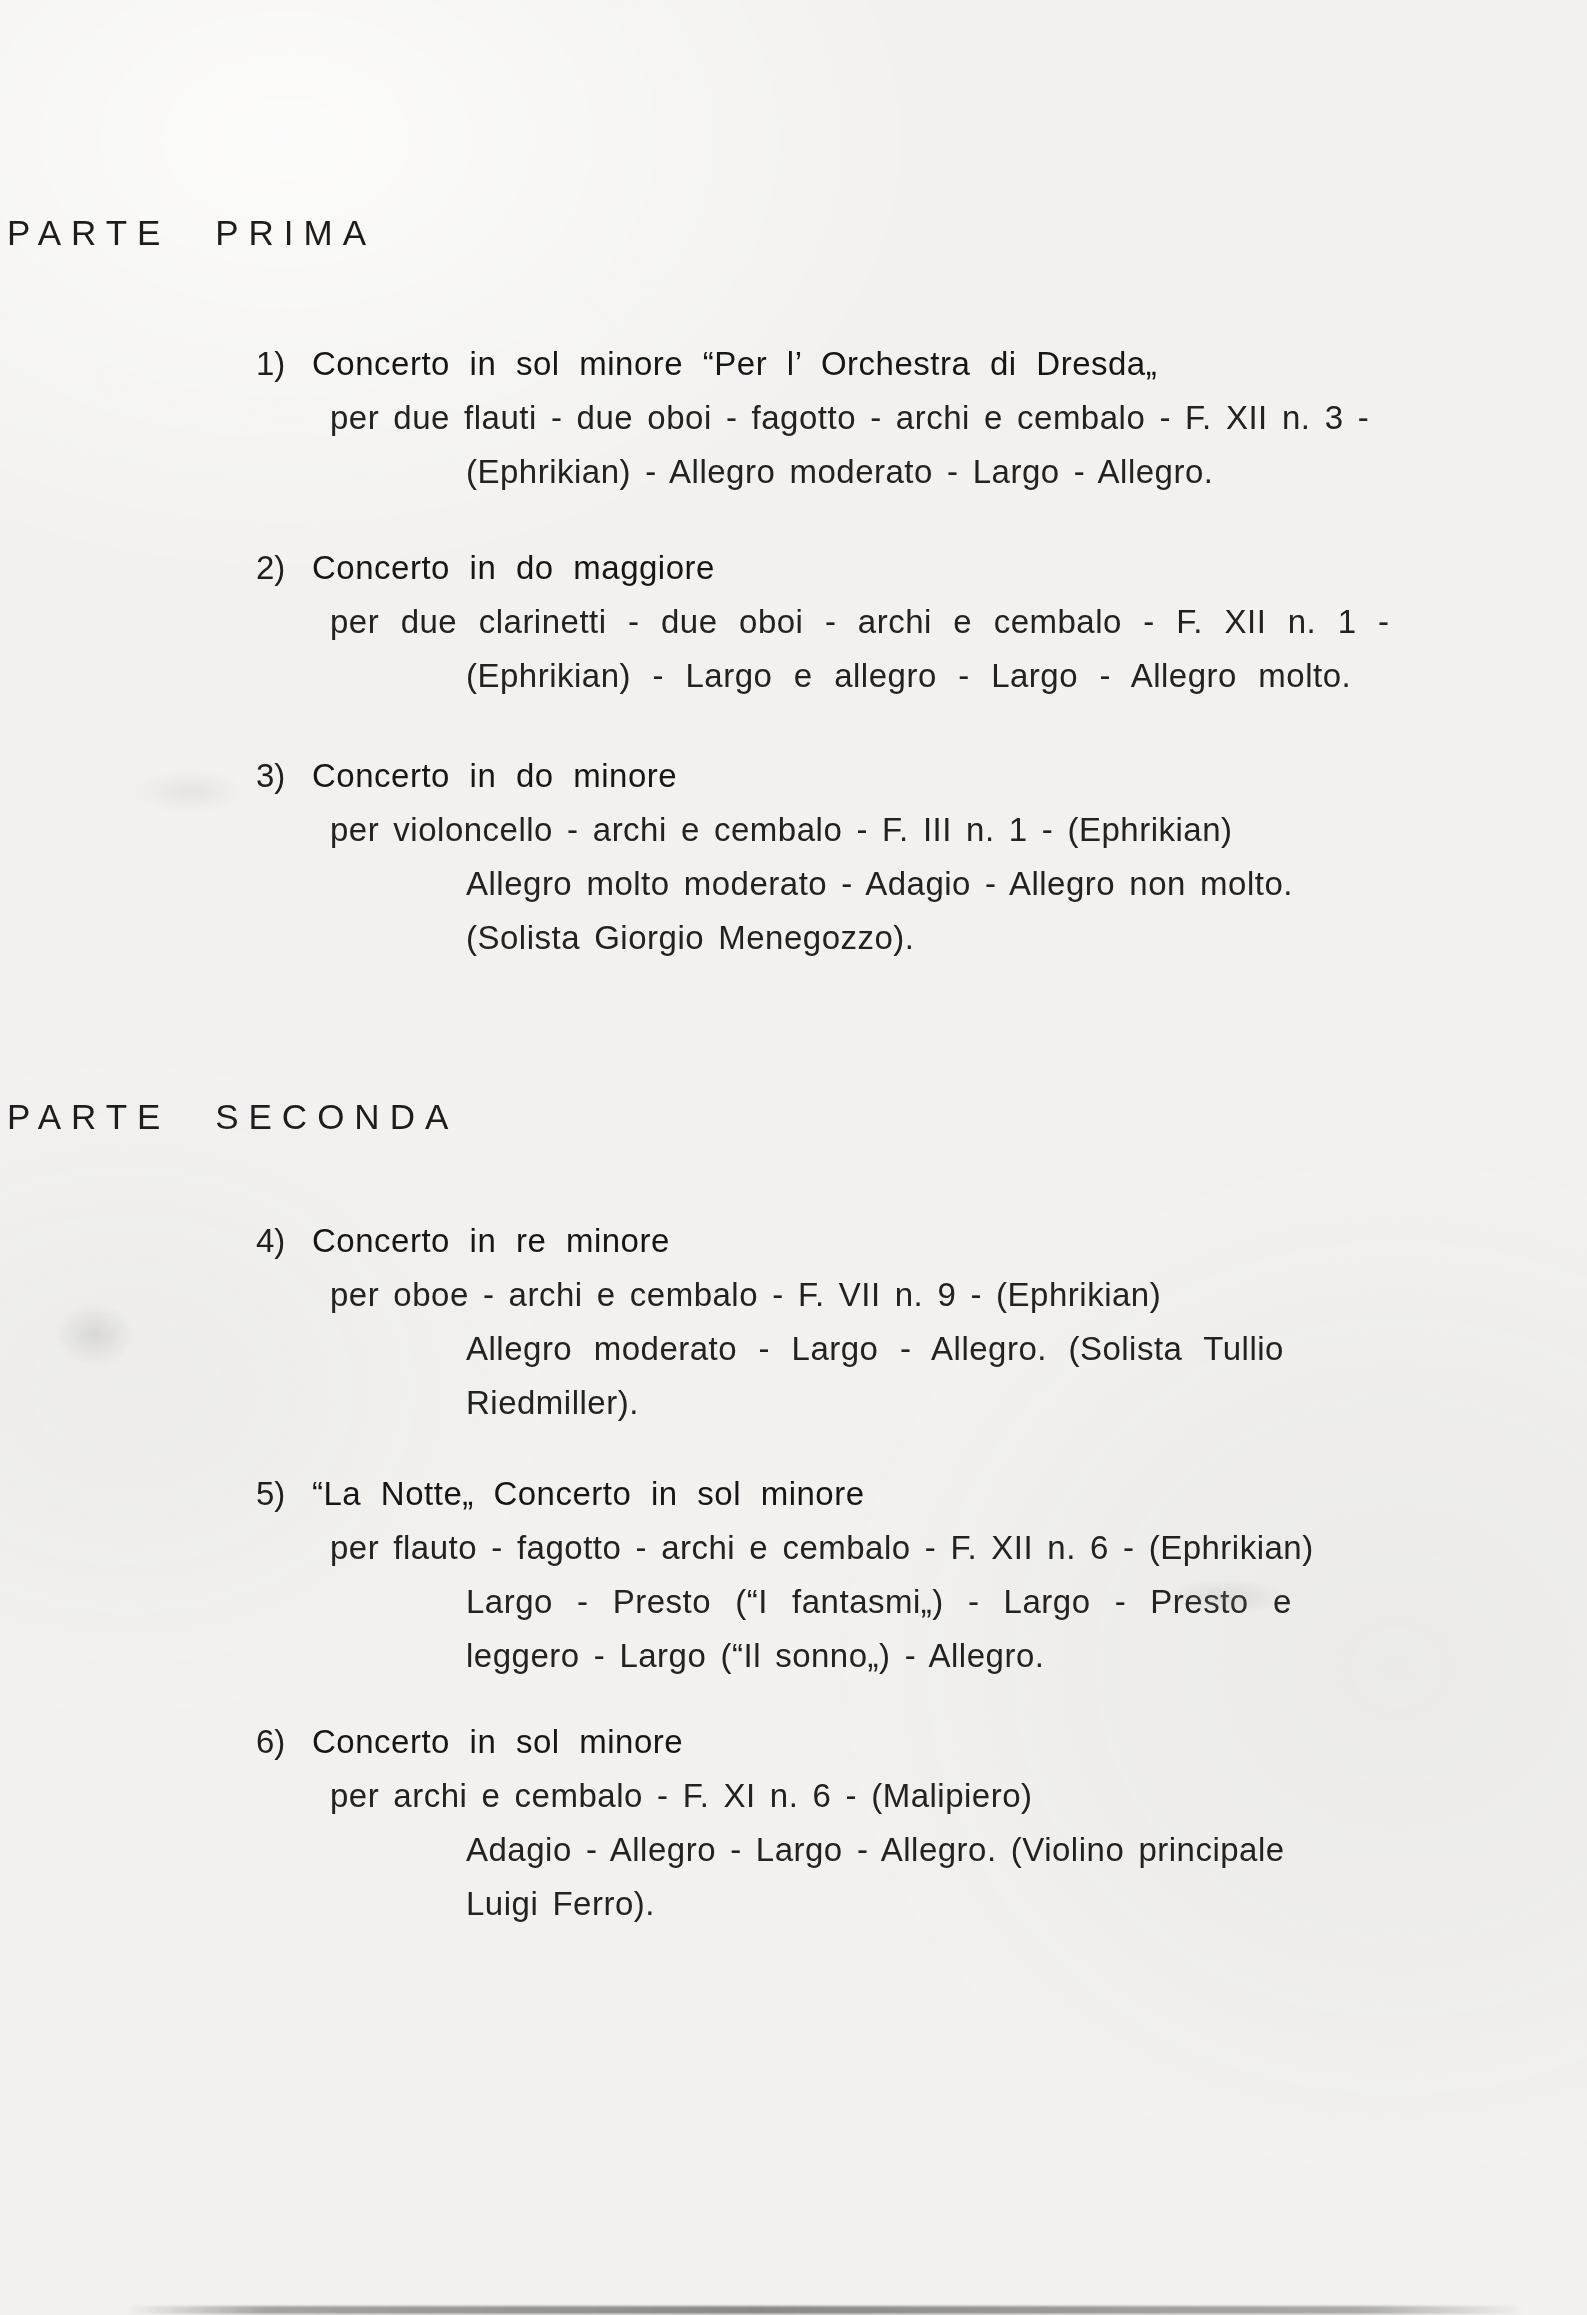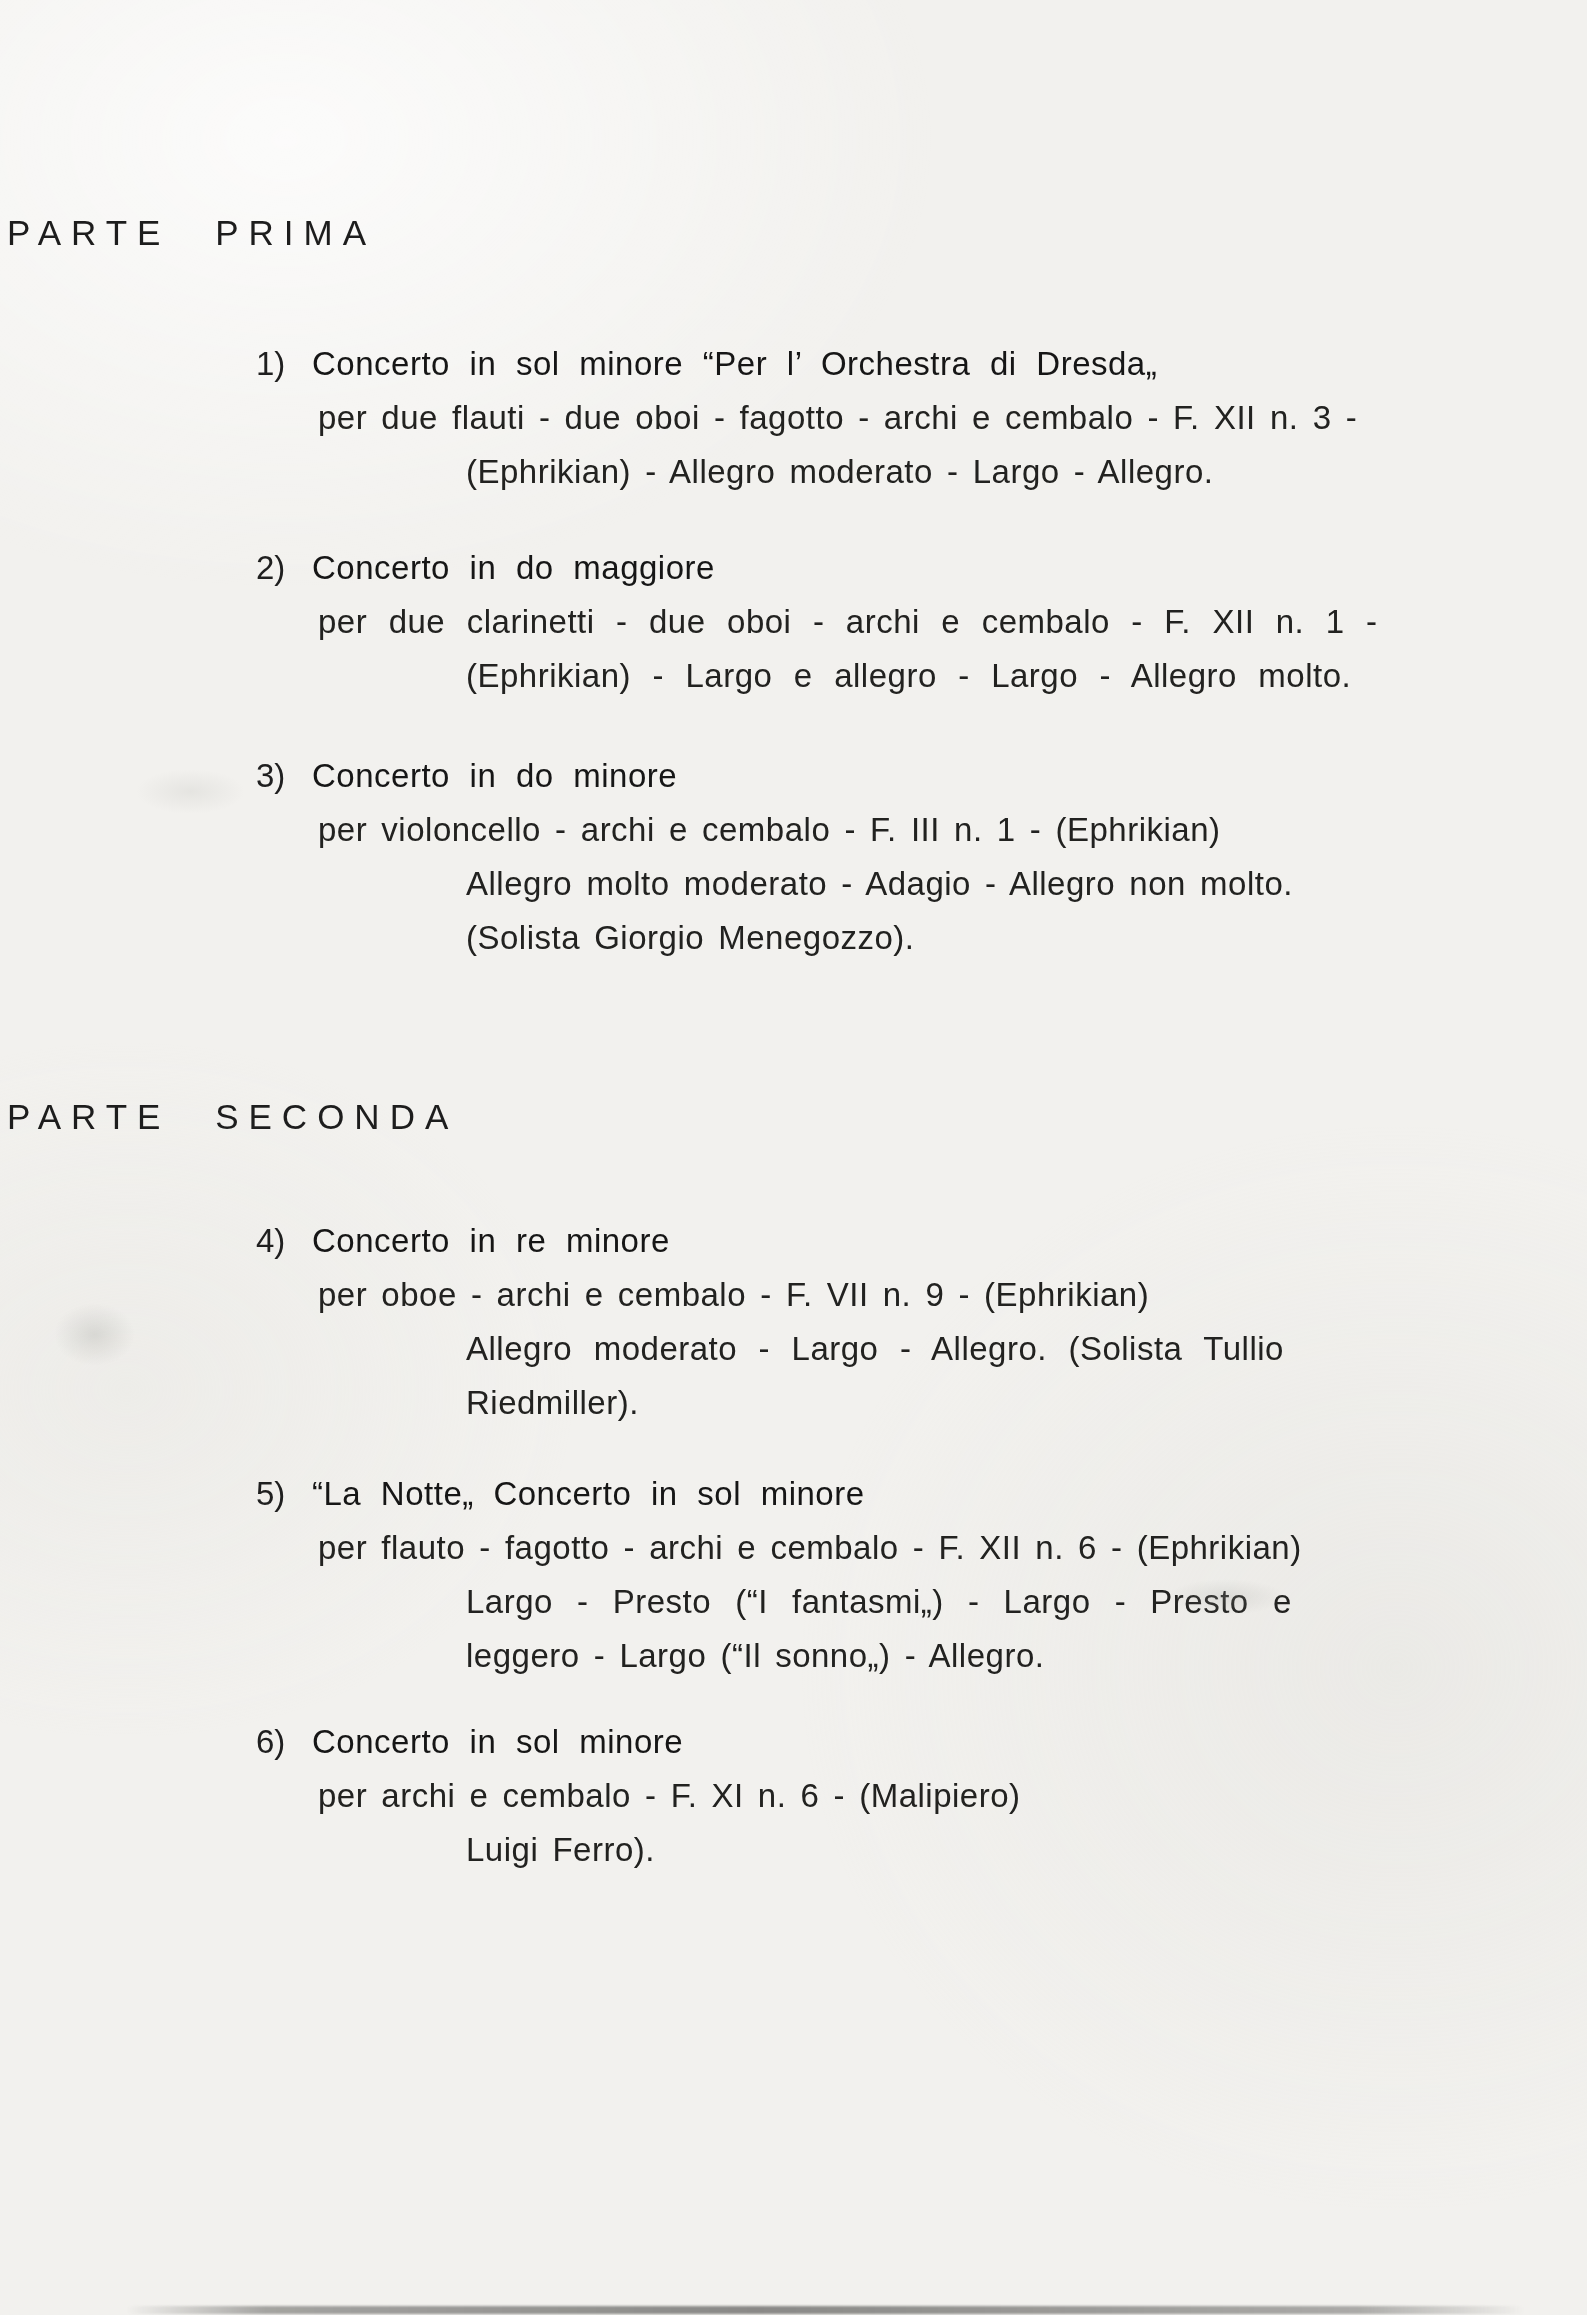--- a/index.html
+++ b/index.html
@@ -64,21 +64,21 @@
   .line {
     margin: 0;
     font-size: 33px;
     font-weight: 400;
     letter-spacing: 0.5px;
     word-spacing: 4.5px;
     line-height: 54px;
     color: #222220;
     white-space: nowrap;
   }
-  .l1 { padding-left: 318px; }
+  .l1 { padding-left: 318px; margin-left: 12px; }
   .l2 { padding-left: 466px; }
   .wide { word-spacing: 11.8px; }
   .xwide { word-spacing: 14.5px; }
   
   .bottom-edge {
     position: absolute;
     left: 127px;
     right: 63px;
     bottom: 1.8px;
     height: 8.1px;
@@ -153,20 +153,21 @@
     <h2 class="item-title">“La Notte„ Concerto in sol minore</h2>
     <p class="line l1">per flauto - fagotto - archi e cembalo - F. XII n. 6 - (Ephrikian)</p>
     <p class="line l2 xwide">Largo - Presto (“I fantasmi„) - Largo - Presto e</p>
     <p class="line l2">leggero - Largo (“Il sonno„) - Allegro.</p>
   </article>
 
   <article class="item" style="top:1715px">
     <span class="num">6)</span>
     <h2 class="item-title">Concerto in sol minore</h2>
     <p class="line l1">per archi e cembalo - F. XI n. 6 - (Malipiero)</p>
+    <p class="line l2">Adagio - Allegro - Largo - Allegro. (Violino principale</p>
     <p class="line l2">Luigi Ferro).</p>
   </article>
 
   <div class="smudge smudge-a"></div>
   <div class="smudge smudge-b"></div>
   <div class="smudge smudge-c"></div>
   <div class="bottom-edge"></div>
 </div>
 
 

